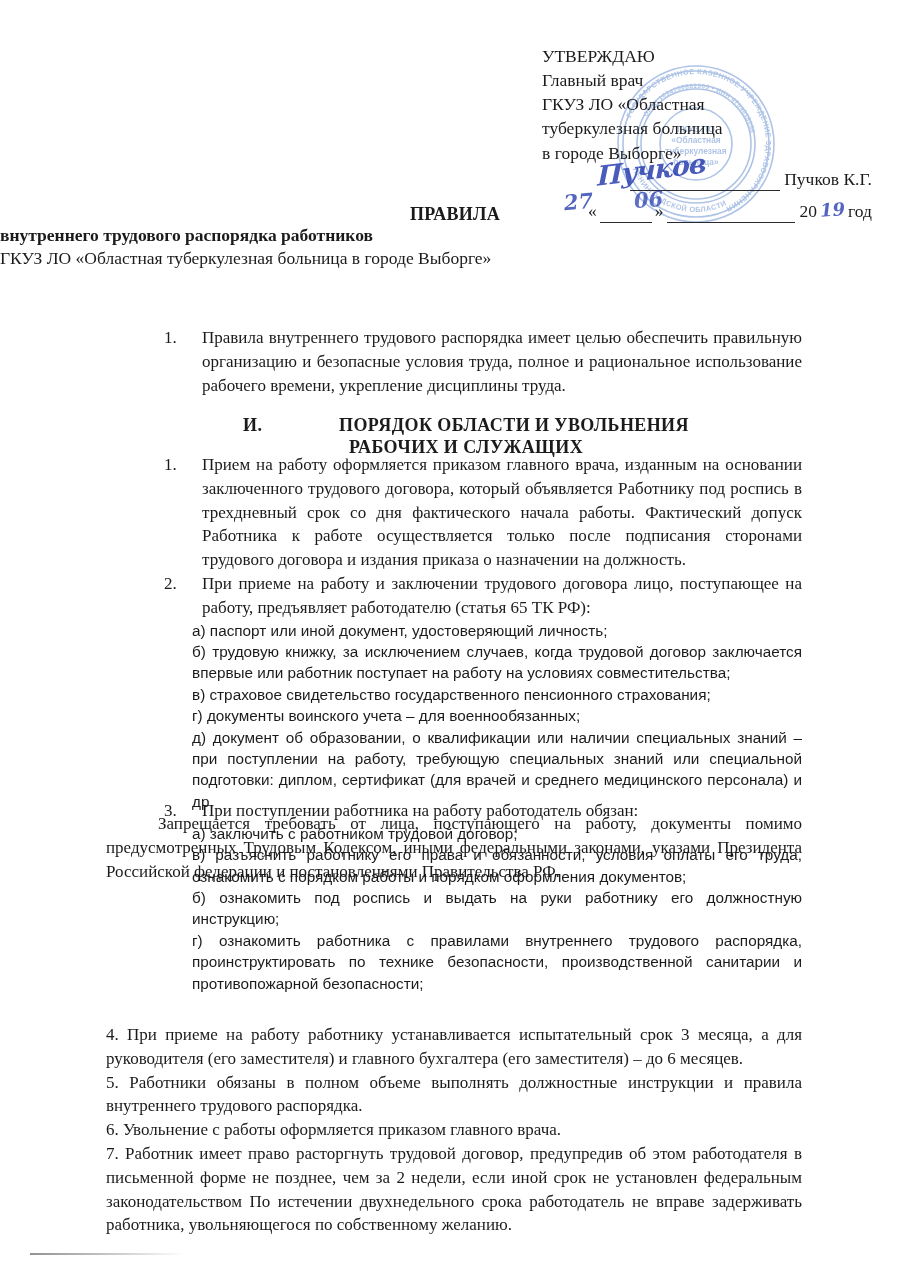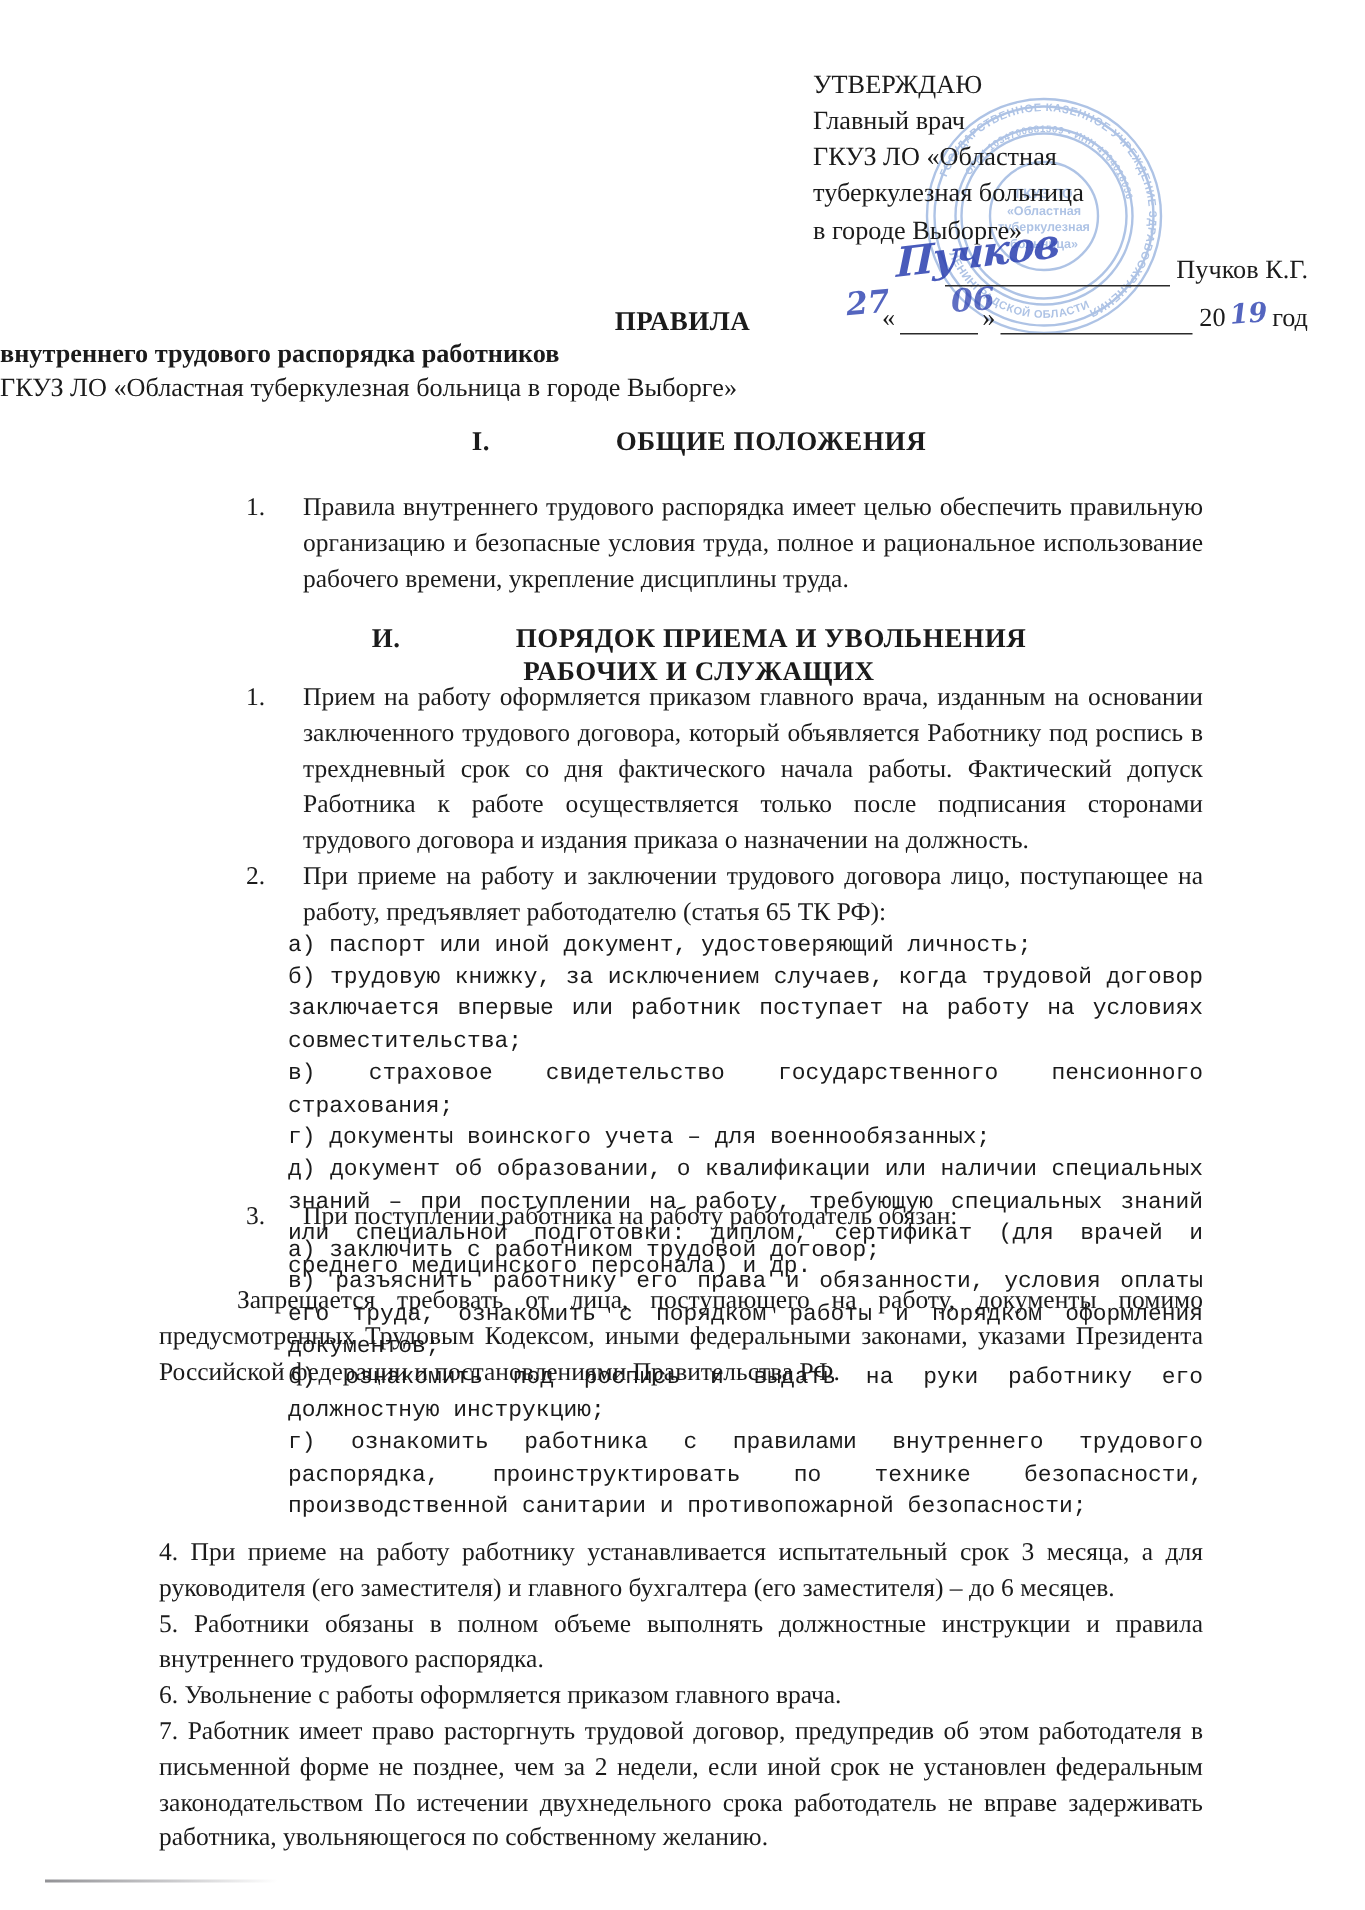--- a/index.html
+++ b/index.html
@@ -196,21 +196,21 @@
     box-sizing: content-box;
   }
   .num-body {
     flex: 1 1 auto;
     text-align: justify;
     text-justify: inter-word;
   }
   .num-body.last-left > :last-child { }
 
   .sub-item {
-    font-family: Liberation Mono, monospace;
+    font-family: Liberation Sans, sans-serif;
     font-size: 15.3px;
     line-height: 1.40;
     padding-left: 86px;
     text-align: justify;
     text-indent: 0;
   }
 
   .plain-para {
     text-align: justify;
     text-indent: 52px;
@@ -291,33 +291,30 @@
       <span class="year-lead">20</span>
       <span class="ink-year">19</span>
       <span>год</span>
     </div>
   </div>
 
   <div class="doc-title">ПРАВИЛА</div>
   <div class="doc-subtitle">внутреннего трудового распорядка работников</div>
   <div class="doc-org">ГКУЗ ЛО «Областная туберкулезная больница в городе Выборге»</div>
 
-  <div class="section-heading" id="sec1">
-    <span class="numeral">I.</span><span>ОБЩИЕ ПОЛОЖЕНИЯ</span>
-  </div>
 
   <div class="body-text" id="p1">
     <div class="num-item">
       <span class="num-marker">1.</span>
       <span class="num-body">Правила внутреннего трудового распорядка имеет целью обеспечить правильную организацию и безопасные условия труда, полное и рациональное использование рабочего времени, укрепление дисциплины труда.</span>
     </div>
   </div>
 
   <div class="section-heading" id="sec2">
-    <span class="numeral">И.</span><span>ПОРЯДОК ПРИЕМА И УВОЛЬНЕНИЯ</span>
+    <span class="numeral">И.</span><span>ПОРЯДОК ОБЛАСТИ И УВОЛЬНЕНИЯ</span>
     <span class="second-line">РАБОЧИХ И СЛУЖАЩИХ</span>
   </div>
 
   <div class="body-text" id="p2">
     <div class="num-item">
       <span class="num-marker">1.</span>
       <span class="num-body">Прием на работу оформляется приказом главного врача, изданным на основании заключенного трудового договора, который объявляется Работнику под роспись в трехдневный срок со дня фактического начала работы. Фактический допуск Работника к работе осуществляется только после подписания сторонами трудового договора и издания приказа о назначении на должность.</span>
     </div>
   </div>
 

